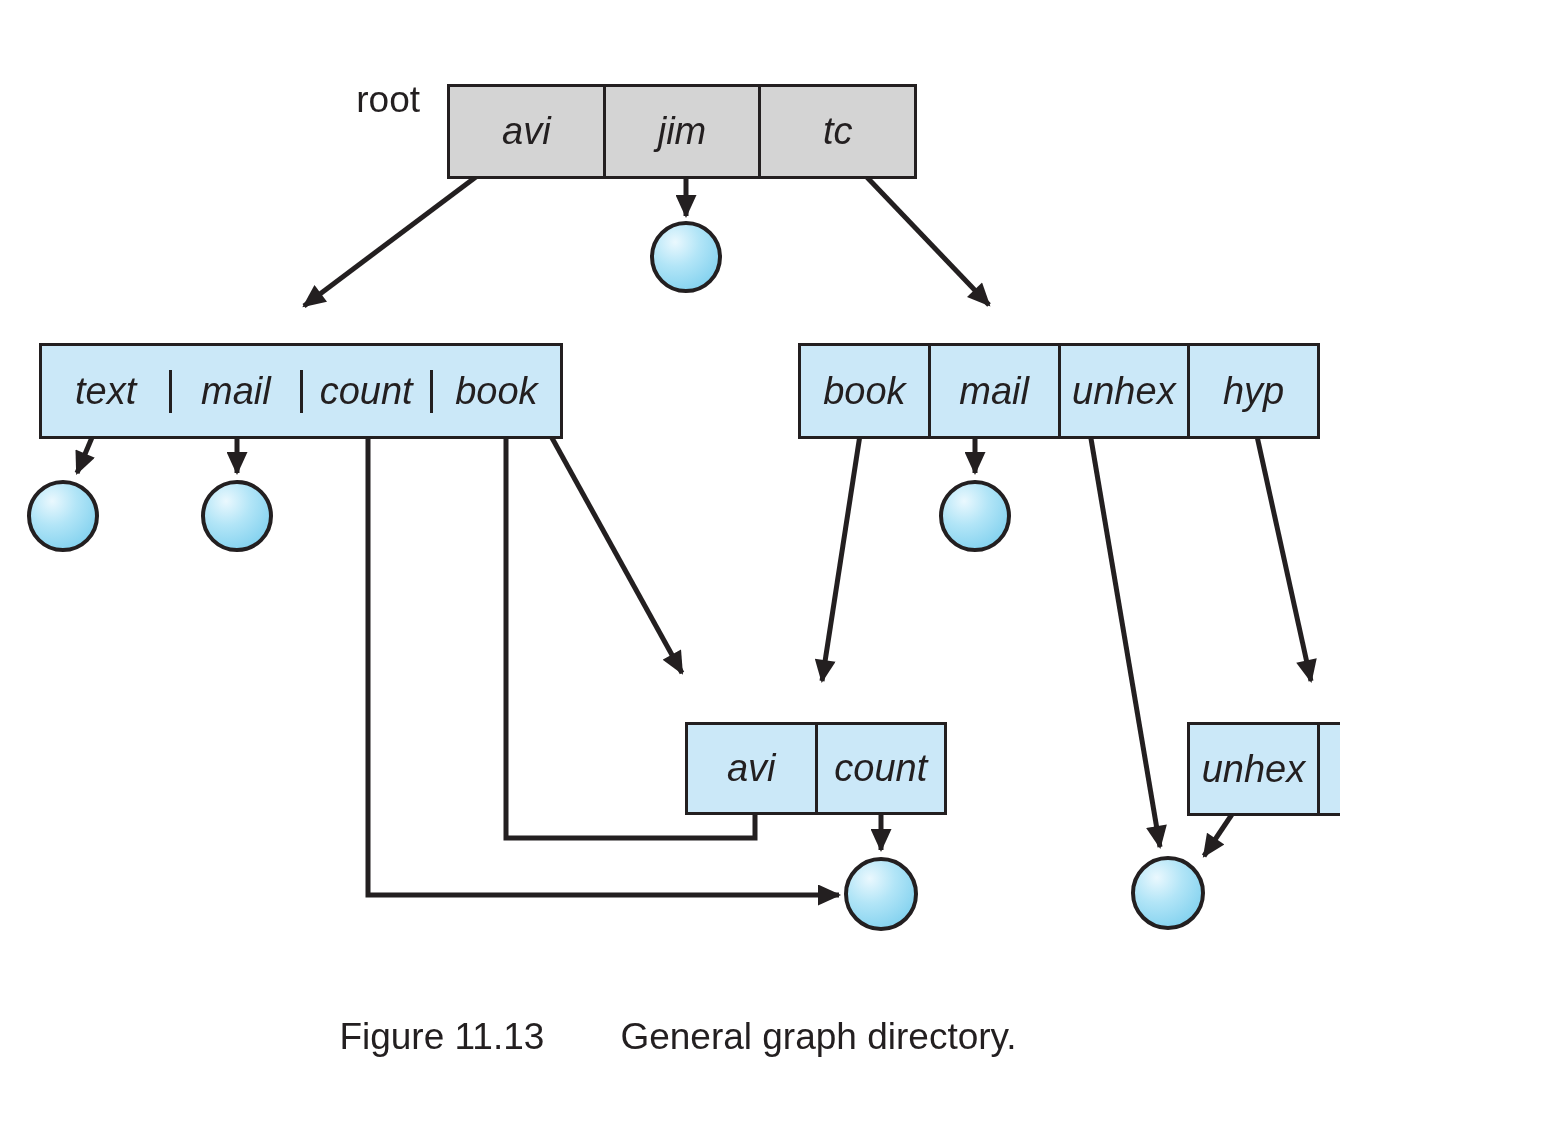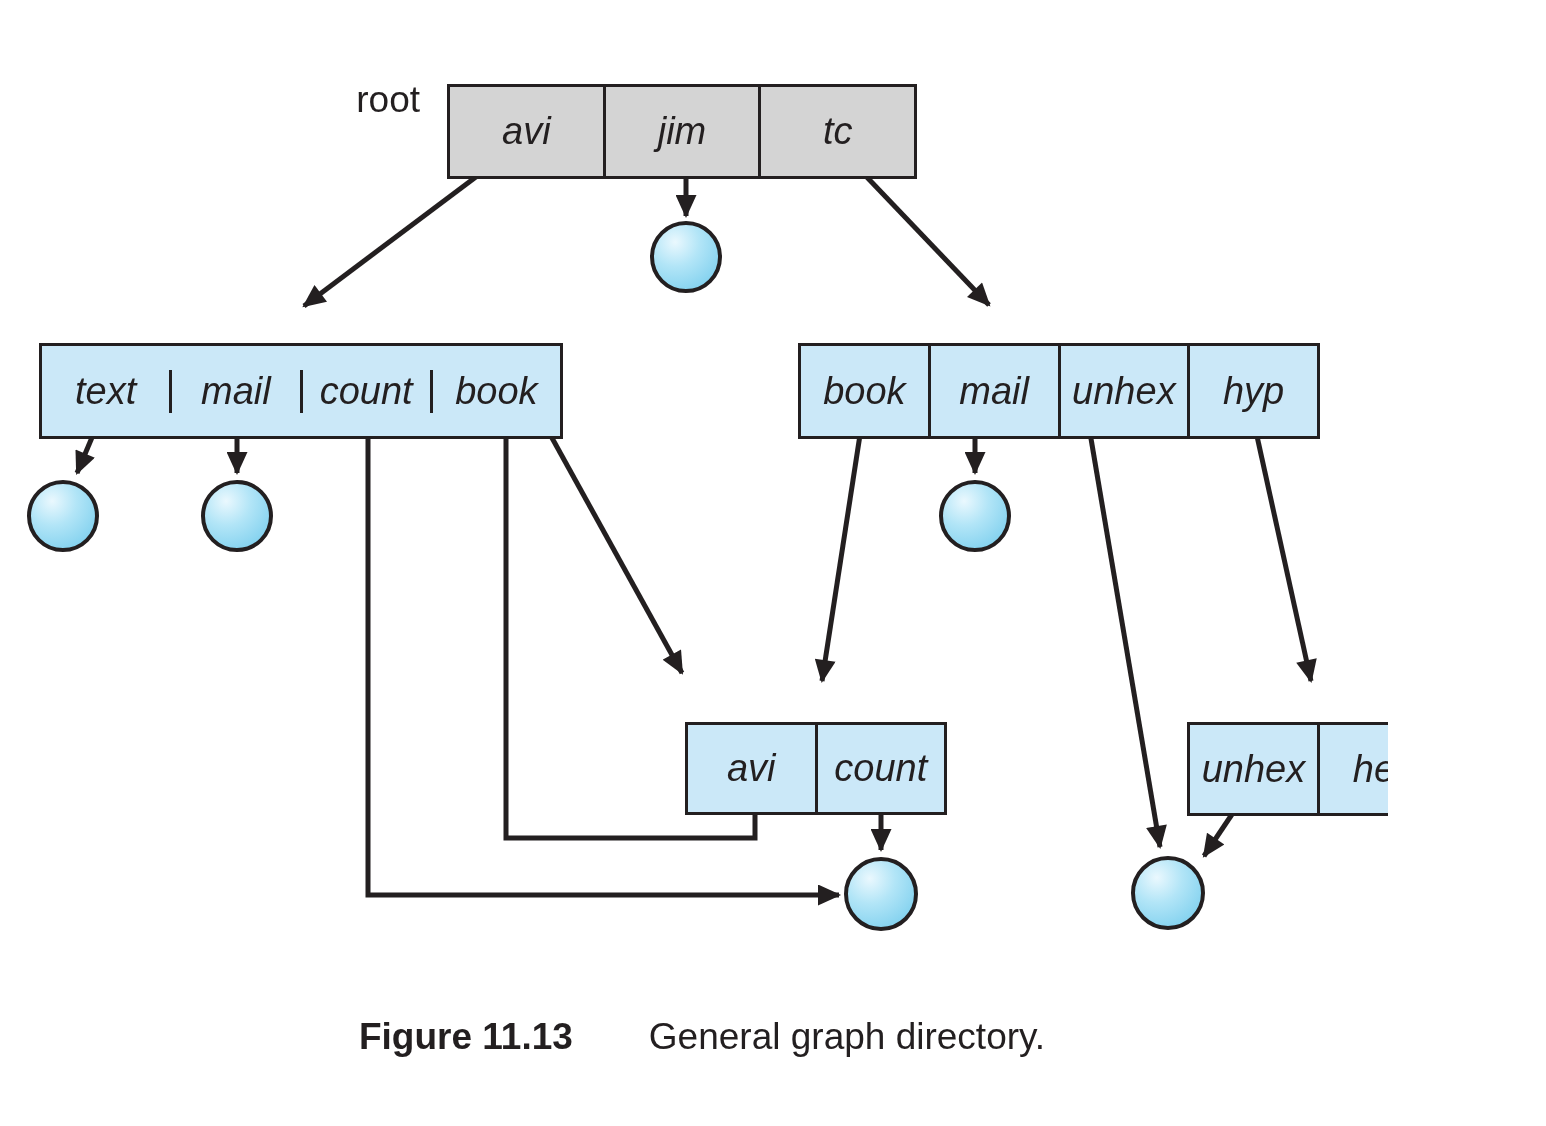--- a/index.html
+++ b/index.html
@@ -9,21 +9,20 @@
     --text:#231f20;
     --background:#ffffff;
   }
   html,body{margin:0;padding:0;background:var(--background);}
   .stage{
     position:relative;
     width:1340px;height:1126px;
     background:var(--background);
     font-family:"Liberation Sans","DejaVu Sans",sans-serif;
     overflow:hidden;
-    padding-left:48px;
   }
   .layer{position:absolute;left:0;top:0;}
   .dtable{
     position:absolute;
     display:flex;
     box-sizing:border-box;
     border:3px solid var(--line);
     background:var(--dir-fill);
     margin-top:32px;
   }
@@ -51,21 +50,21 @@
   }
   .caption{
     position:absolute;
     left:8px;top:1016px;
     width:100%;
     text-align:center;
     font-size:37px;
     color:var(--text);
     white-space:nowrap;
   }
-  .caption .fig-num{font-weight:bold;margin-right:76px;}
+  .caption .fig-num{font-weight:normal;margin-right:76px;}
 </style>
 </head>
 <body>
 
 <div class="stage">
 
   <svg class="layer" width="1546" height="1126" viewBox="0 0 1546 1126">
     <defs>
       <marker id="ah" viewBox="0 0 11 10" refX="10" refY="5" markerUnits="userSpaceOnUse" markerWidth="24" markerHeight="21" orient="auto">
         <path d="M0,0 L11,5 L0,10 Z" fill="#231f20"></path>

